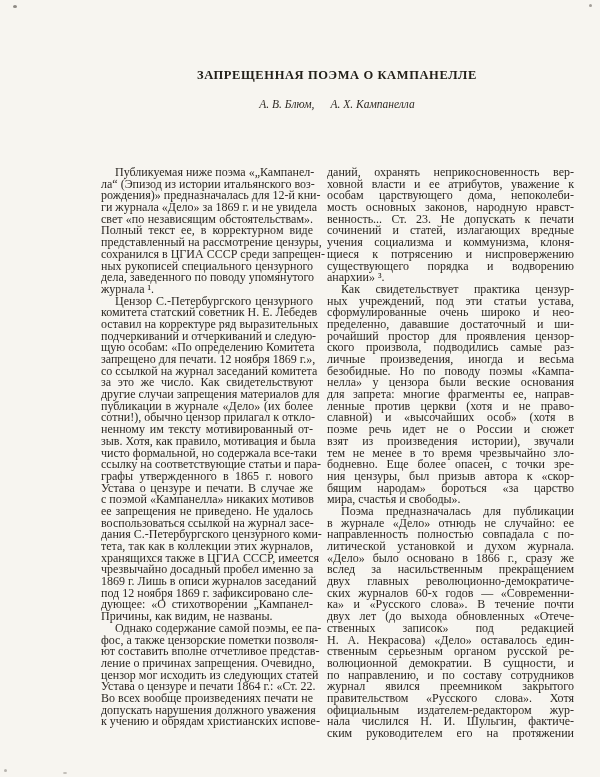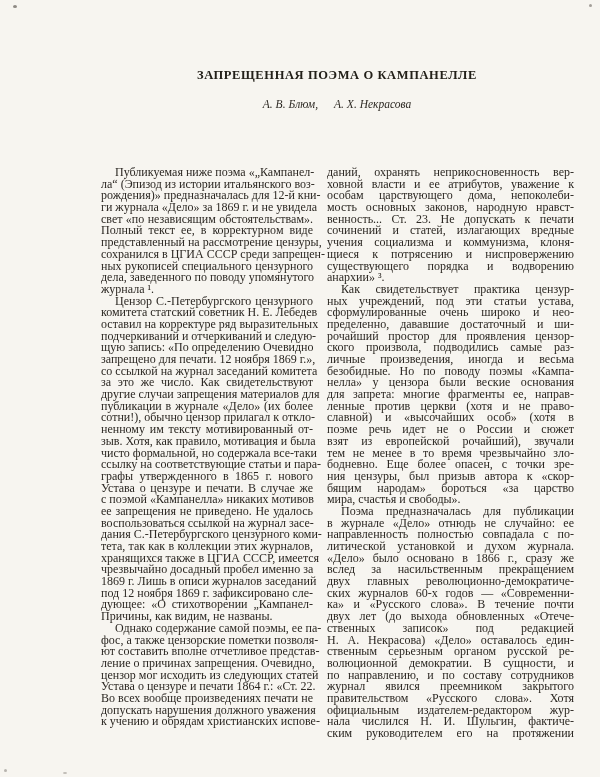--- a/index.html
+++ b/index.html
@@ -79,40 +79,40 @@
 
 <div class="page">
   <div class="speck s1"></div>
   <div class="speck s2"></div>
   <div class="speck s3"></div>
   <div class="speck s4"></div>
 
   <div class="title">ЗАПРЕЩЕННАЯ ПОЭМА О КАМПАНЕЛЛЕ</div>
 
   <div class="authors">
-    <span>А. В. Блюм,</span><span>А. Х. Некрасова</span>
+    <span>А. В. Блюм,</span><span>А. Х. Кампанелла</span>
   </div>
 
   <div class="col col-left">
       <div class="line indent">Публикуемая ниже поэма «„Кампанел-</div>
       <div class="line">ла“ (Эпизод из истории итальянского воз-</div>
       <div class="line">рождения)» предназначалась для 12-й кни-</div>
       <div class="line">ги журнала «Дело» за 1869 г. и не увидела</div>
       <div class="line">свет «по независящим обстоятельствам».</div>
       <div class="line">Полный текст ее, в корректурном виде</div>
       <div class="line">представленный на рассмотрение цензуры,</div>
       <div class="line">сохранился в ЦГИА СССР среди запрещен-</div>
       <div class="line">ных рукописей специального цензурного</div>
       <div class="line">дела, заведенного по поводу упомянутого</div>
       <div class="line end">журнала ¹.</div>
       <div class="line indent">Цензор С.-Петербургского цензурного</div>
       <div class="line">комитета статский советник Н. Е. Лебедев</div>
       <div class="line">оставил на корректуре ряд выразительных</div>
       <div class="line">подчеркиваний и отчеркиваний и следую-</div>
-      <div class="line">щую запись: «По определению Очевидно</div>
+      <div class="line">щую особам: «По определению Комитета</div>
       <div class="line">запрещено для печати. 12 ноября 1869 г.»,</div>
       <div class="line">со ссылкой на журнал заседаний комитета</div>
       <div class="line">за это же число. Как свидетельствуют</div>
       <div class="line">другие случаи запрещения материалов для</div>
       <div class="line">публикации в журнале «Дело» (их более</div>
       <div class="line">сотни!), обычно цензор прилагал к откло-</div>
       <div class="line">ненному им тексту мотивированный от-</div>
       <div class="line">зыв. Хотя, как правило, мотивация и была</div>
       <div class="line">чисто формальной, но содержала все-таки</div>
       <div class="line">ссылку на соответствующие статьи и пара-</div>
@@ -156,21 +156,21 @@
       <div class="line">пределенно, дававшие достаточный и ши-</div>
       <div class="line">рочайший простор для проявления цензор-</div>
       <div class="line">ского произвола, подводились самые раз-</div>
       <div class="line">личные произведения, иногда и весьма</div>
       <div class="line">безобидные. Но по поводу поэмы «Кампа-</div>
       <div class="line">нелла» у цензора были веские основания</div>
       <div class="line">для запрета: многие фрагменты ее, направ-</div>
       <div class="line">ленные против церкви (хотя и не право-</div>
       <div class="line">славной) и «высочайших особ» (хотя в</div>
       <div class="line">поэме речь идет не о России и сюжет</div>
-      <div class="line">взят из европейской рочайший), звучали</div>
+      <div class="line">взят из произведения истории), звучали</div>
       <div class="line">тем не менее в то время чрезвычайно зло-</div>
       <div class="line">бодневно. Еще более опасен, с точки зре-</div>
       <div class="line">ния цензуры, был призыв автора к «скор-</div>
       <div class="line">бящим народам» бороться «за царство</div>
       <div class="line end">мира, счастья и свободы».</div>
       <div class="line indent">Поэма предназначалась для публикации</div>
       <div class="line">в журнале «Дело» отнюдь не случайно: ее</div>
       <div class="line">направленность полностью совпадала с по-</div>
       <div class="line">литической установкой и духом журнала.</div>
       <div class="line">«Дело» было основано в 1866 г., сразу же</div>

